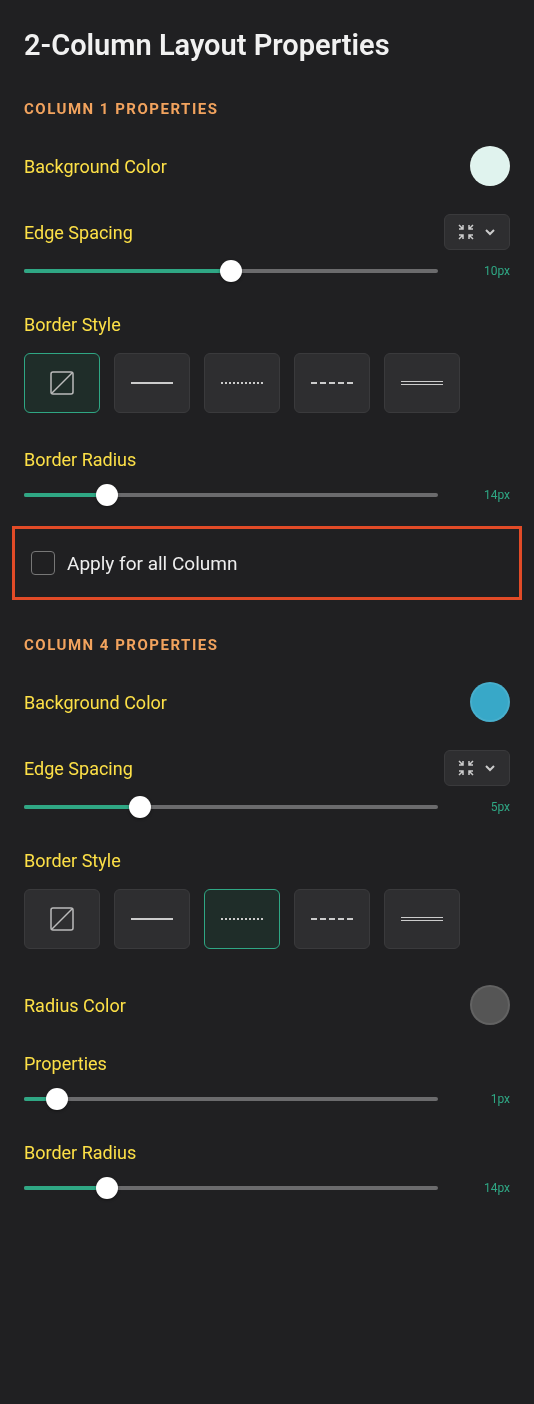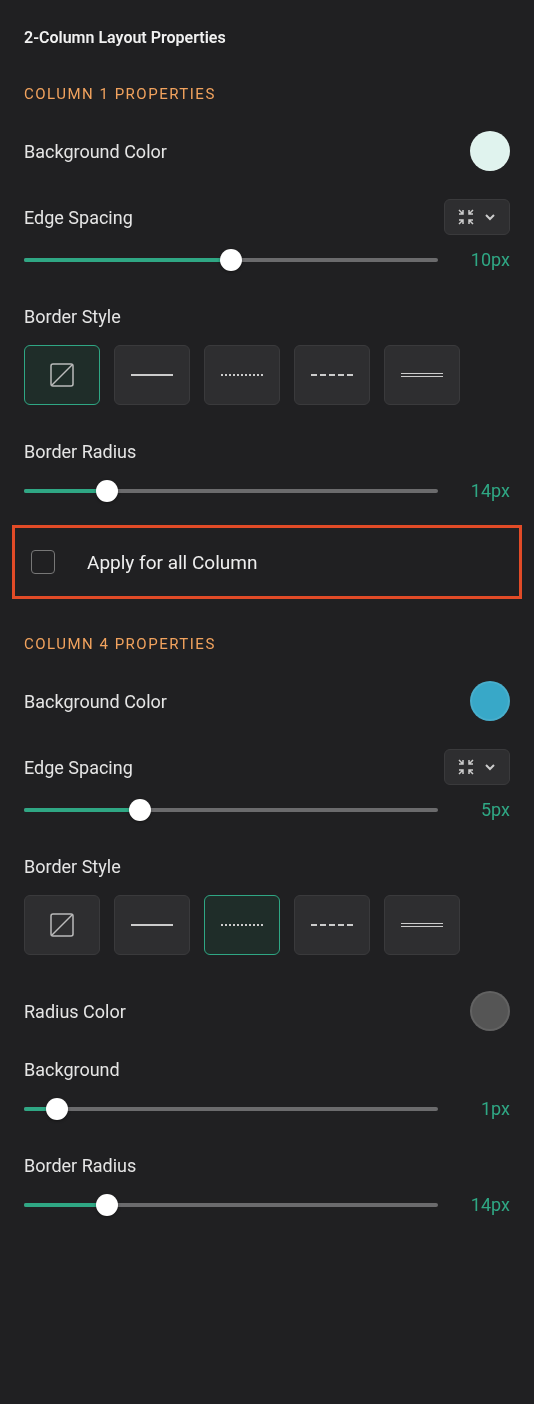--- a/index.html
+++ b/index.html
@@ -4,41 +4,41 @@
 <style>
   * { box-sizing: border-box; margin: 0; padding: 0; }
   body {
     background: #202022;
     color: #e8e8e8;
     font-family: -apple-system, BlinkMacSystemFont, "Segoe UI", Roboto, sans-serif;
     width: 534px;
     padding: 28px 24px;
   }
   .title {
-    font-size: 16px;
+    font-size: 29px;
     font-weight: 600;
     color: #f1f1f1;
     margin-bottom: 38px;
   }
   .section-header {
     font-size: 15px;
-    font-weight: 400;
+    font-weight: 700;
     letter-spacing: 1.5px;
     color: #f2a35e;
     margin-bottom: 28px;
   }
   .control-row {
     display: flex;
     align-items: center;
     justify-content: space-between;
     margin-bottom: 28px;
   }
   .control-label {
     font-size: 18px;
-    color: #e5e5e5;
+    color: #fde047;
   }
   .swatch {
     width: 40px;
     height: 40px;
     border-radius: 50%;
     border: 2px solid rgba(255,255,255,0.08);
   }
   .swatch-mint { background: #e0f3ee; }
   .swatch-blue { background: #38a8c8; }
   .swatch-gray { background: #555; }
@@ -76,21 +76,21 @@
     position: absolute;
     top: 50%;
     width: 22px;
     height: 22px;
     background: #fff;
     border-radius: 50%;
     transform: translate(-50%, -50%);
     box-shadow: 0 1px 3px rgba(0,0,0,0.4);
   }
   .slider-value {
-    font-size: 18px;
+    font-size: 12px;
     color: #2fa784;
     min-width: 48px;
     text-align: right;
   }
   .segmented {
     display: flex;
     gap: 14px;
     margin-bottom: 36px;
   }
   .seg-btn {
@@ -117,21 +117,21 @@
   .line-dashed { border-top: 2px dashed #ccc; }
   .line-double { border-top: 4px double #ccc; height:4px; }
   .highlight-box {
     border: 3px solid #e24b27;
     padding: 22px 16px;
     margin: 0 -12px 36px -12px;
   }
   .checkbox-row {
     display: flex;
     align-items: center;
-    gap: 32px;
+    gap: 12px;
   }
   .checkbox {
     width: 24px;
     height: 24px;
     border: 1.5px solid #777;
     border-radius: 4px;
     background: transparent;
   }
   .checkbox-label { font-size: 19px; color: #eee; }
   .section-gap { margin-top: 8px; }
@@ -272,21 +272,21 @@
   <div class="seg-btn">
       <div class="border-line line-double"></div>
     </div>
 </div>
 
 <div class="control-row">
   <div class="control-label">Radius Color</div>
   <div class="swatch swatch-gray"></div>
 </div>
 
-<div class="control-label" style="margin-bottom:18px;">Background</div>
+<div class="control-label" style="margin-bottom:18px;">Properties</div>
 <div class="slider-wrap">
   <div class="slider">
     <div class="slider-fill" style="width:8%"></div>
     <div class="slider-thumb" style="left:8%"></div>
   </div>
   <div class="slider-value">1px</div>
 </div>
 
 <div class="control-label" style="margin-bottom:18px;">Border Radius</div>
 <div class="slider-wrap" style="margin-bottom:0;">

